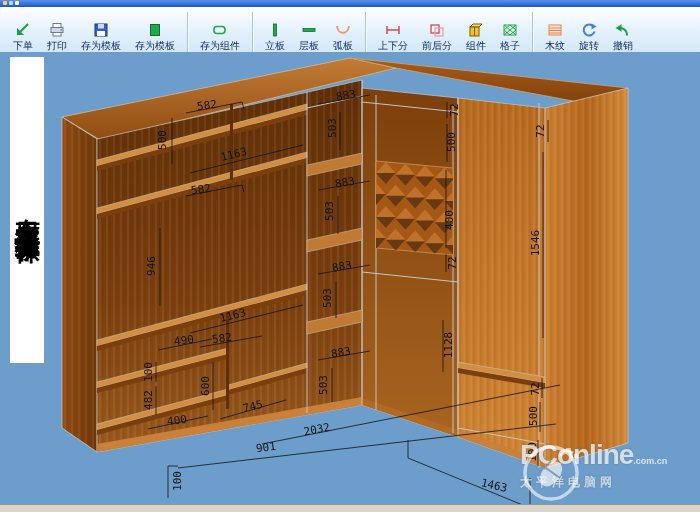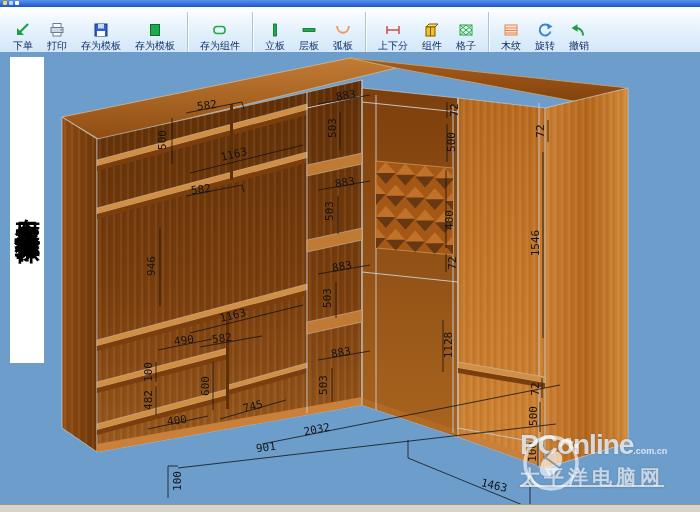--- a/index.html
+++ b/index.html
@@ -24,22 +24,22 @@
     font-size:25px;font-weight:bold;color:#000;letter-spacing:2px;text-align:center;
     padding:2px 0;box-sizing:border-box;overflow:hidden;}
   .statusbar{position:absolute;left:0;right:0;bottom:0;height:7px;background:#d8d4ca;
     border-top:1px solid #9a968c;}
   .watermark{position:absolute;right:10px;bottom:14px;width:170px;color:rgba(238,243,248,0.82);}
   .wm-logo{position:absolute;top:-34px;right:8px;opacity:.75;}
   .wm-line1{line-height:26px;white-space:nowrap;}
   .wm-brand{font-size:28px;font-weight:bold;letter-spacing:-1px;
     text-shadow:0 0 2px rgba(70,95,120,.55);}
   .wm-domain{font-size:9px;font-weight:bold;}
-  .wm-sub{font-size:20px;font-weight:bold;letter-spacing:4px;white-space:nowrap;
-    color:rgba(232,238,245,0.78);text-shadow:0 0 2px rgba(70,95,120,.5);text-decoration:underline;}
+  .wm-sub{font-size:12px;font-weight:bold;letter-spacing:4px;white-space:nowrap;
+    color:rgba(232,238,245,0.78);text-shadow:0 0 2px rgba(70,95,120,.5);}
 </style>
 </head>
 <body>
 
 <div class="window">
 
   <div class="titlebar">
     <span class="dot" style="left:3px;background:#ffd34d"></span>
     <span class="dot" style="left:9px;background:#bcd6ef"></span>
     <span class="dot" style="left:15px;background:#ffffff"></span>
@@ -119,20 +119,29 @@
         <span>弧板</span>
       </div>
       <div class="tsep"></div>
       <div class="tbtn">
         <span class="ticon">
           <svg width="18" height="16" viewBox="0 0 18 16">
             <path d="M3 8 H15 M3 4 V12 M15 4 V12" stroke="#d4494b" stroke-width="1.5" fill="none"></path>
           </svg>
         </span>
         <span>上下分</span>
+      </div>
+      <div class="tbtn">
+        <span class="ticon">
+          <svg width="18" height="16" viewBox="0 0 18 16">
+            <rect x="3" y="3" width="8" height="8" fill="none" stroke="#d4494b" stroke-width="1.3"></rect>
+            <rect x="7" y="6" width="8" height="8" fill="none" stroke="#ef9fae" stroke-width="1.3"></rect>
+          </svg>
+        </span>
+        <span>前后分</span>
       </div>
       <div class="tbtn">
         <span class="ticon">
           <svg width="18" height="16" viewBox="0 0 18 16">
             <polygon points="3,5 6,2 15,2 12,5" fill="#ffe06a" stroke="#7a5a00"></polygon>
             <rect x="3" y="5" width="9" height="9" fill="#f2c51c" stroke="#7a5a00"></rect>
             <line x1="7.5" y1="5" x2="7.5" y2="14" stroke="#7a5a00"></line>
           </svg>
         </span>
         <span>组件</span>

